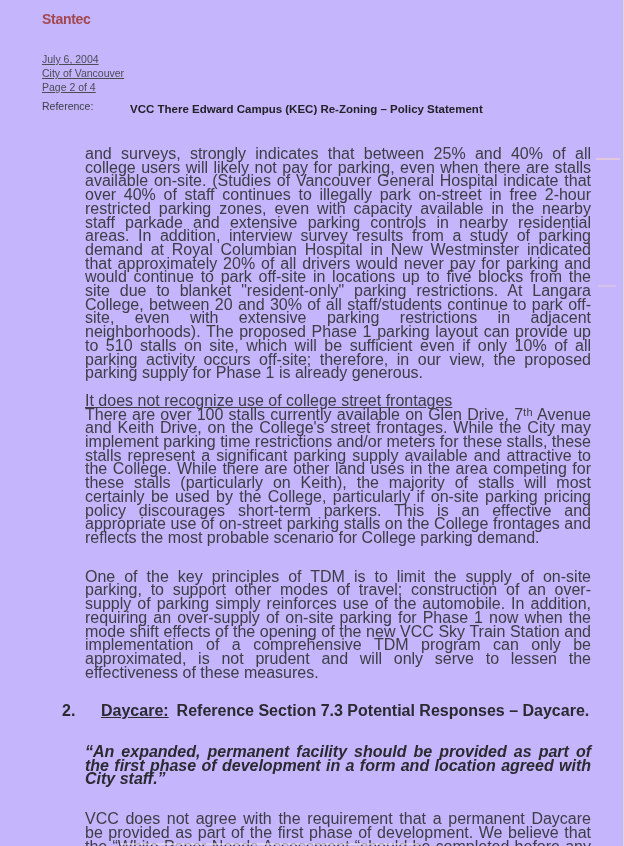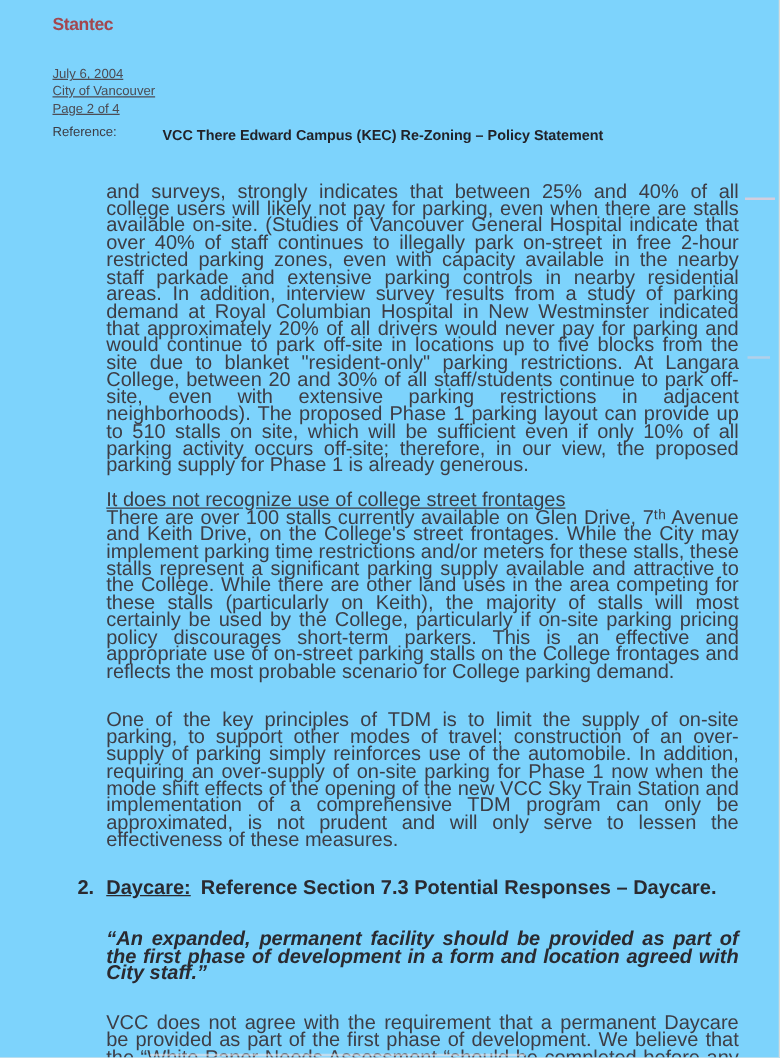--- a/index.html
+++ b/index.html
@@ -1,21 +1,21 @@
 <!DOCTYPE html>
 <html><head>
 <meta charset="utf-8">
 <style>
   * { margin: 0; padding: 0; box-sizing: border-box; }
   html, body { background: #e9e8e6; }
   .page {
     position: relative;
     width: 624px;
     height: 846px;
-    background: #7dd3fc;
+    background: #c4b5fd;
     font-family: "Liberation Sans", sans-serif;
     color: #3d3d45;
     overflow: hidden;
     border-right: 1px solid #dcdad8;
   }
   .logo {
     position: absolute;
     left: 42px;
     top: 11px;
     font-size: 14px;
@@ -76,20 +76,21 @@
     text-align: left;
   }
   .daycare-number {
     position: absolute;
     left: -23px;
     top: 0;
   }
   .daycare-label {
     text-decoration: underline;
     margin-right: 8px;
+    margin-left: 16px;
   }
   .quote {
     font-weight: bold;
     font-style: italic;
     color: #2a2a30;
     margin-bottom: 26px;
     text-align: justify;
   }
   .scan-artifact {
     position: absolute;

